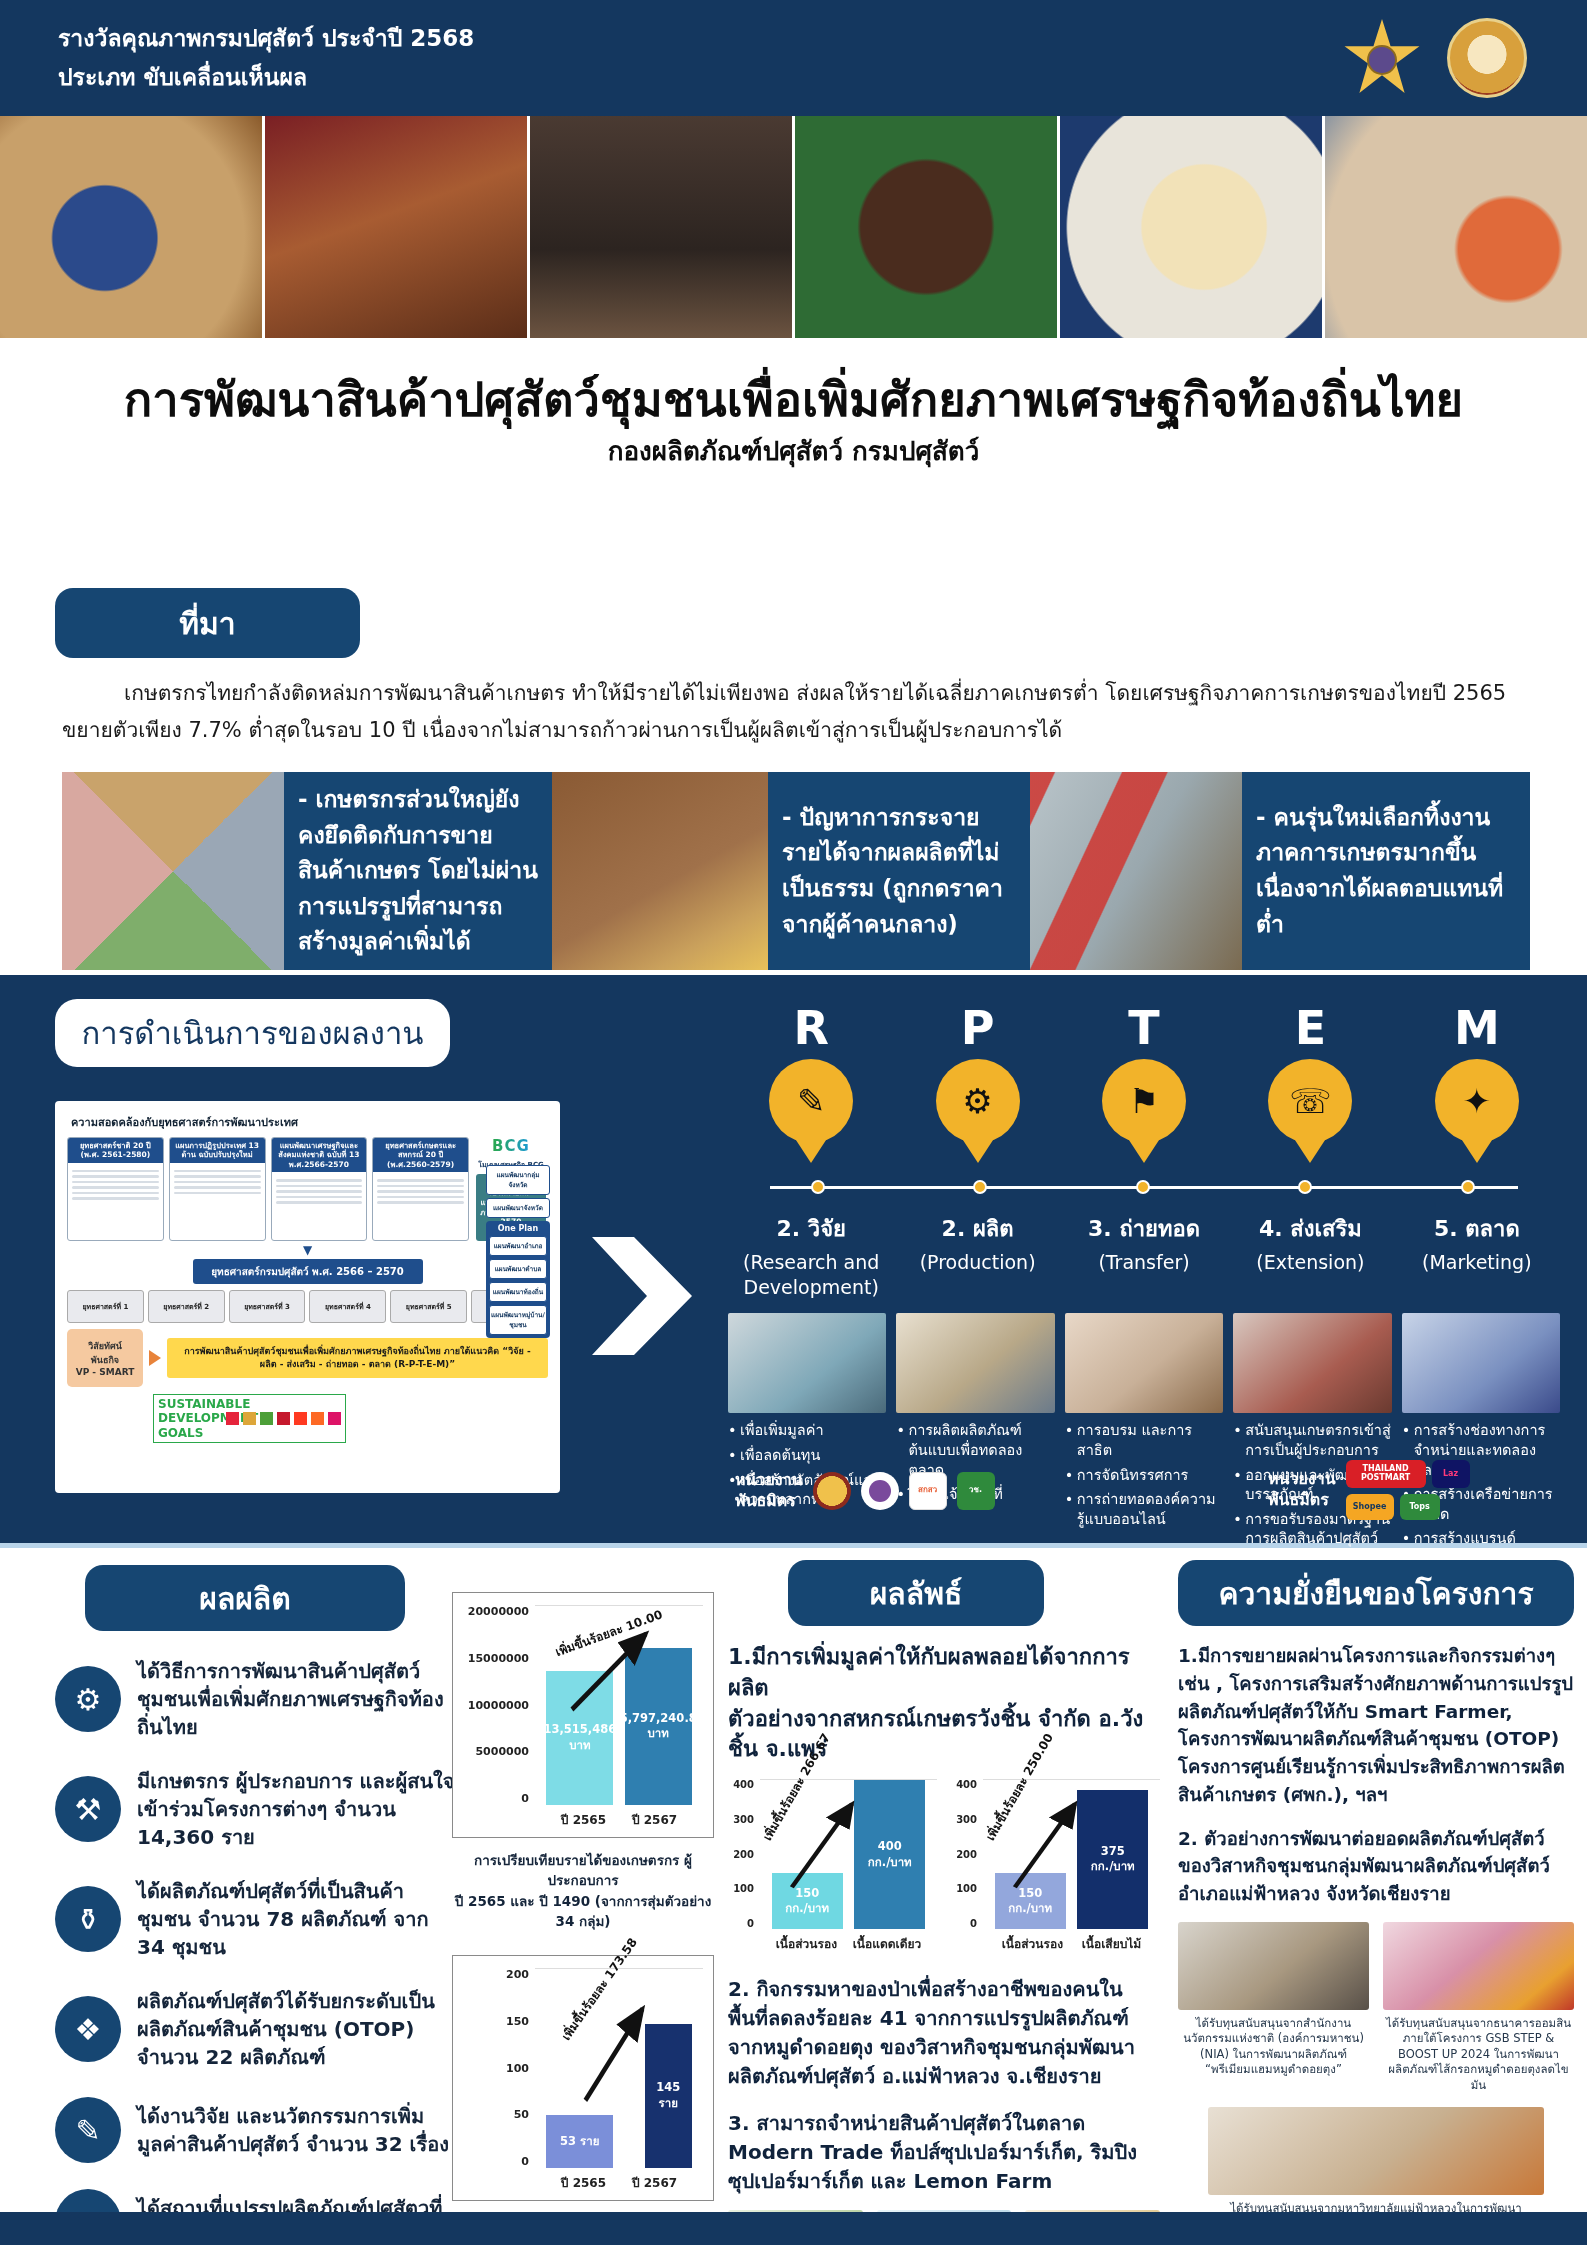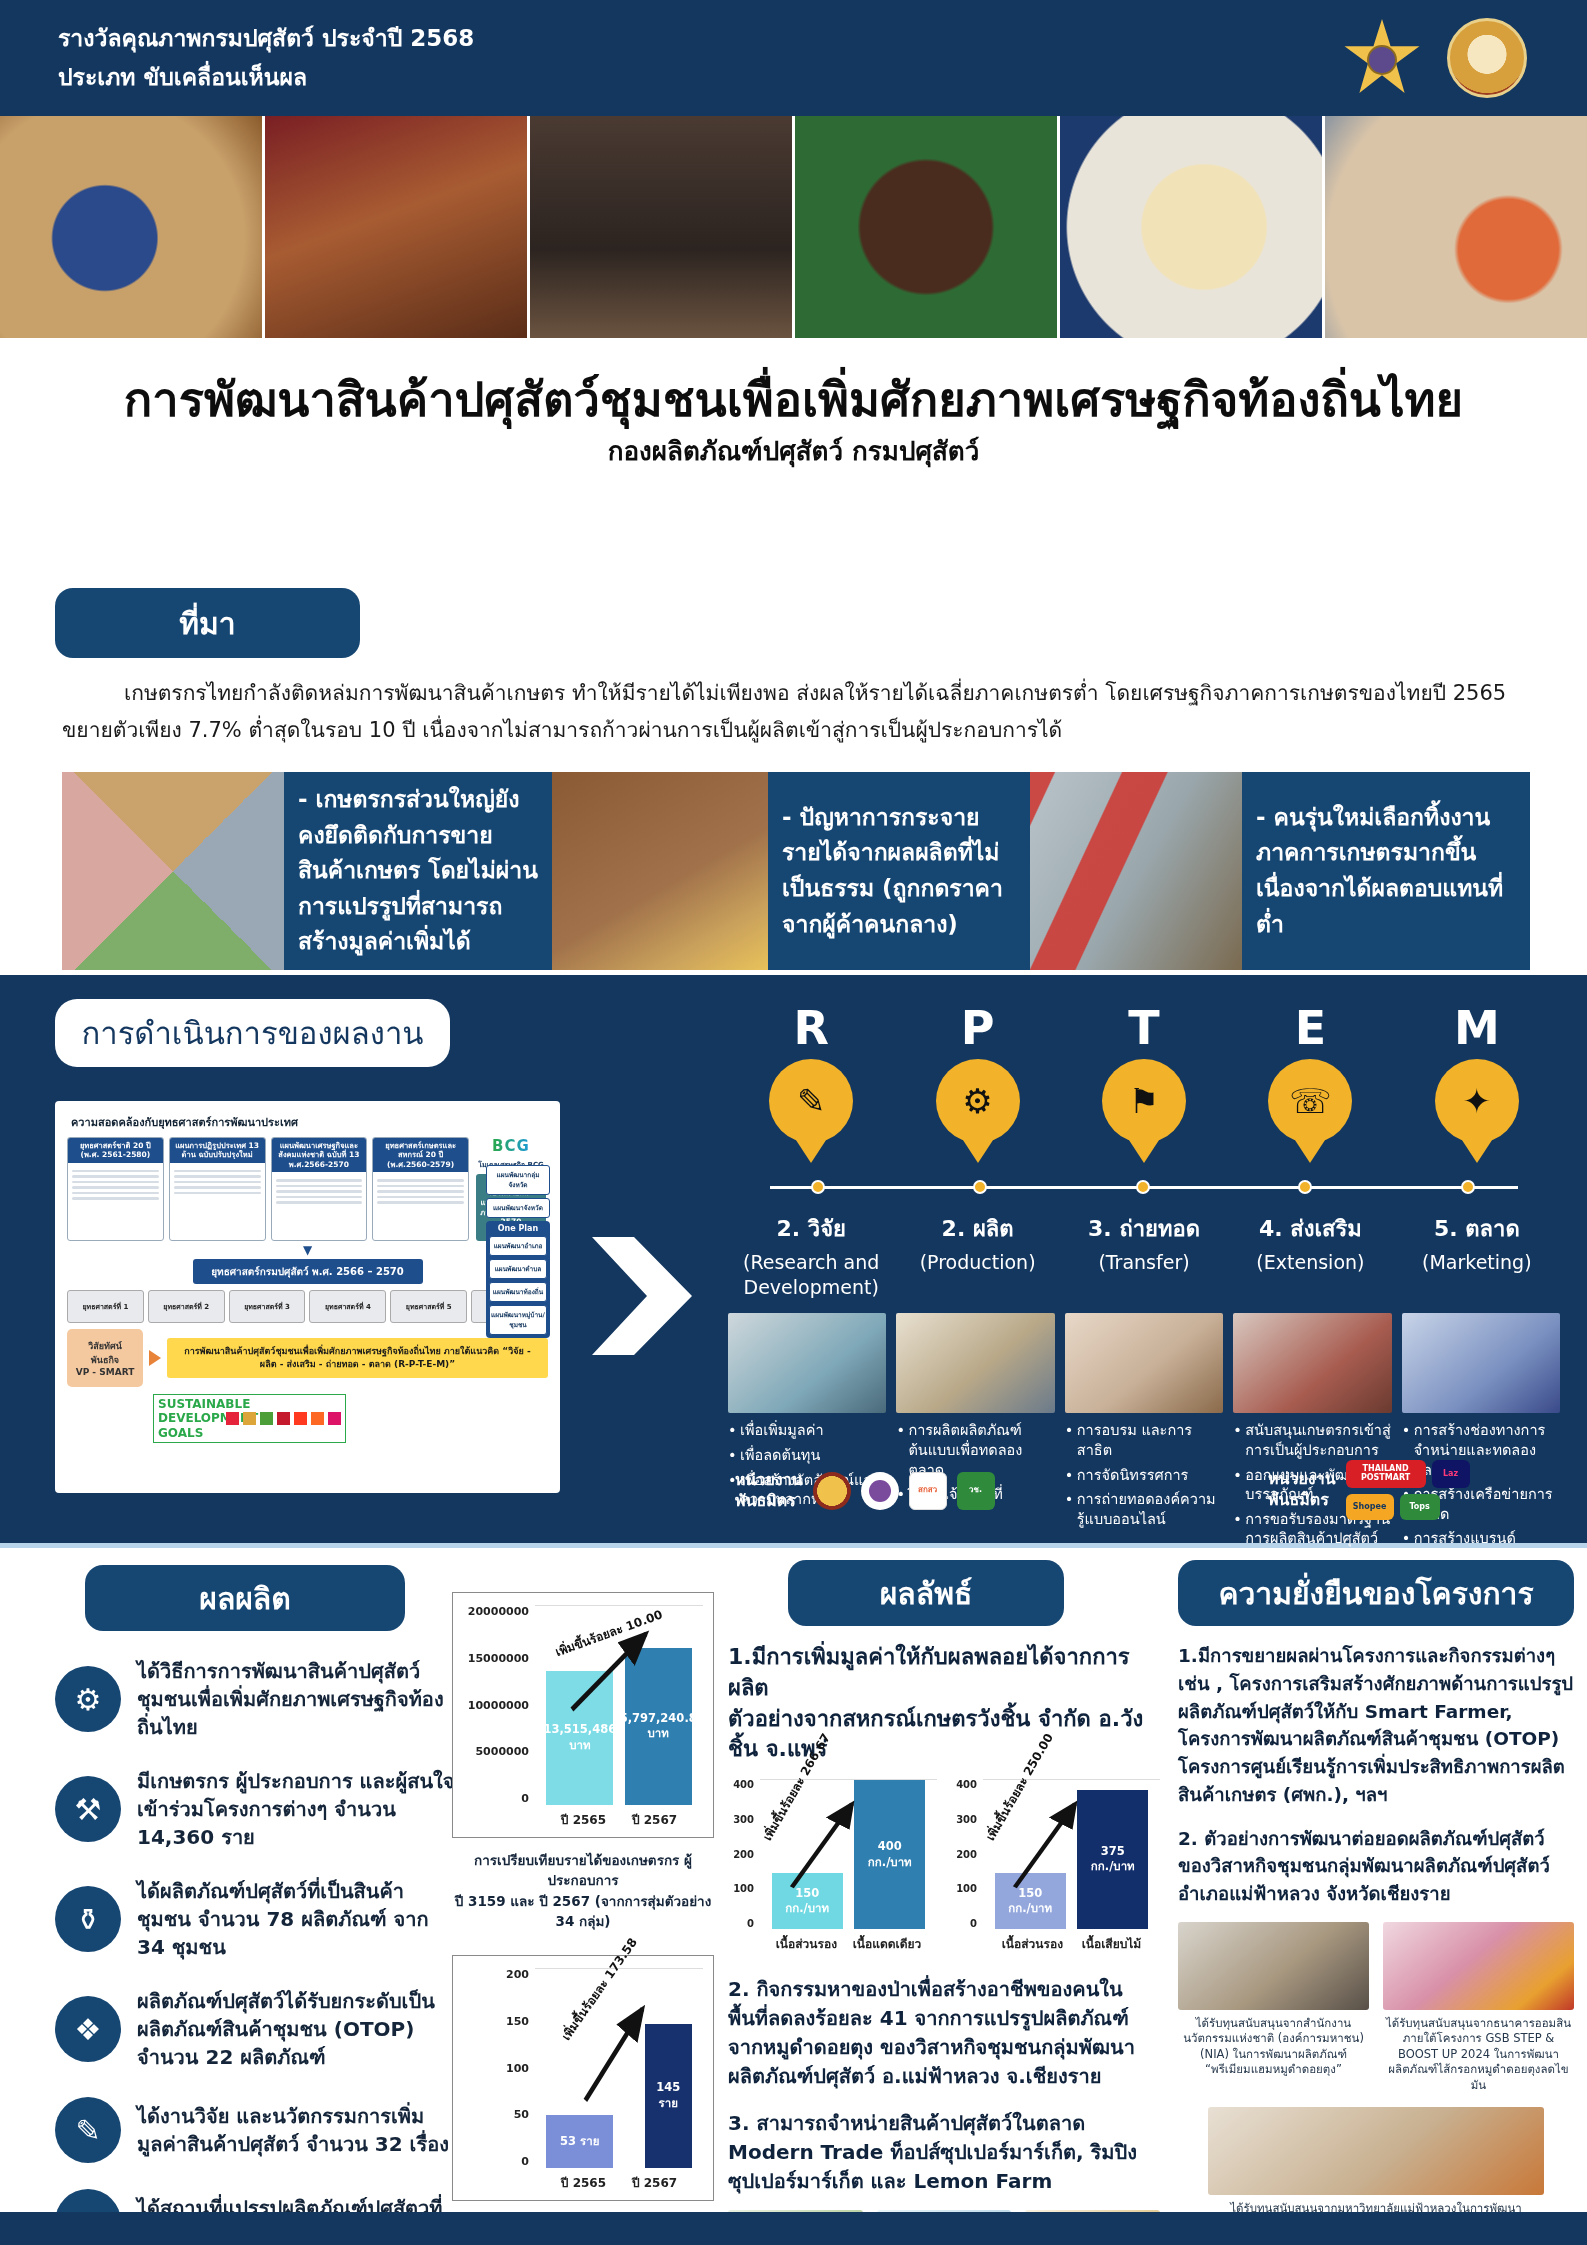--- a/index.html
+++ b/index.html
@@ -122,21 +122,21 @@
   .barlabel { color:#fff; font-size:11.5px; font-weight:bold; text-align:center; white-space:pre-line; line-height:1.35; }
   .anno { position:absolute; font-size:12px; font-weight:bold; color:#111; white-space:nowrap; transform-origin:left bottom; }
   .anno-svg { position:absolute; left:0; top:0; width:100%; height:100%; }
   .xrow { display:flex; margin-top:5px; }
   .xlabels { flex:1; display:flex; justify-content:space-evenly; font-size:12px; font-weight:bold; color:#222; }
   .chart-caption { font-size:13.5px; font-weight:bold; color:#15253a; text-align:center; margin:12px 0 24px; line-height:1.5; white-space:pre-line; }
   .big .chart-body { height:200px; }
   .mini .chart-body { height:150px; }
 
   .outcomes { position:absolute; top:1560px; left:728px; width:432px; }
-  .outcomes .col-badge { width:276px; margin-left:60px; }
+  .outcomes .col-badge { width:256px; margin-left:60px; }
   .oc-h { font-size:22px; font-weight:bold; color:#10233c; line-height:1.4; margin-top:16px; white-space:pre-line; }
   .oc-charts { display:flex; gap:14px; margin-top:10px; }
   .oc-charts .chart-card { flex:1; border:none; padding:4px 0; }
   .oc-para { font-size:20px; font-weight:bold; color:#10233c; line-height:1.45; margin-top:18px; }
   .prod-row { display:flex; gap:14px; margin-top:14px; justify-content:space-between; }
   .prod { flex:1; text-align:center; }
   .prod-img { height:96px; border-radius:3px; }
   .pr1 { background:linear-gradient(140deg,#e8f0e0,#b8d0a0 60%,#88a868); }
   .pr2 { background:linear-gradient(140deg,#e8f4f8,#bcd8e8 60%,#7aa8c8); }
   .pr3 { background:linear-gradient(140deg,#f8f0e0,#e0c890 60%,#c09850); }
@@ -477,21 +477,21 @@
         </div>
         <div class="xrow">
           <span style="width: 72px;"></span>
           <div class="xlabels">
             <span>ปี 2565</span>
             <span>ปี 2567</span>
           </div>
         </div>
       </div>
     <div class="chart-caption">การเปรียบเทียบรายได้ของเกษตรกร ผู้ประกอบการ
-ปี 3159 และ ปี 2567 (จากการสุ่มตัวอย่าง 34 กลุ่ม)</div>
+ปี 2565 และ ปี 1490 (จากการสุ่มตัวอย่าง 34 กลุ่ม)</div>
     <div class="chart-card big">
         <div class="chart-body">
           <div class="yaxis">
             <span>200</span>
             <span>150</span>
             <span>100</span>
             <span>50</span>
             <span>0</span>
           </div>
           <div class="plot">

